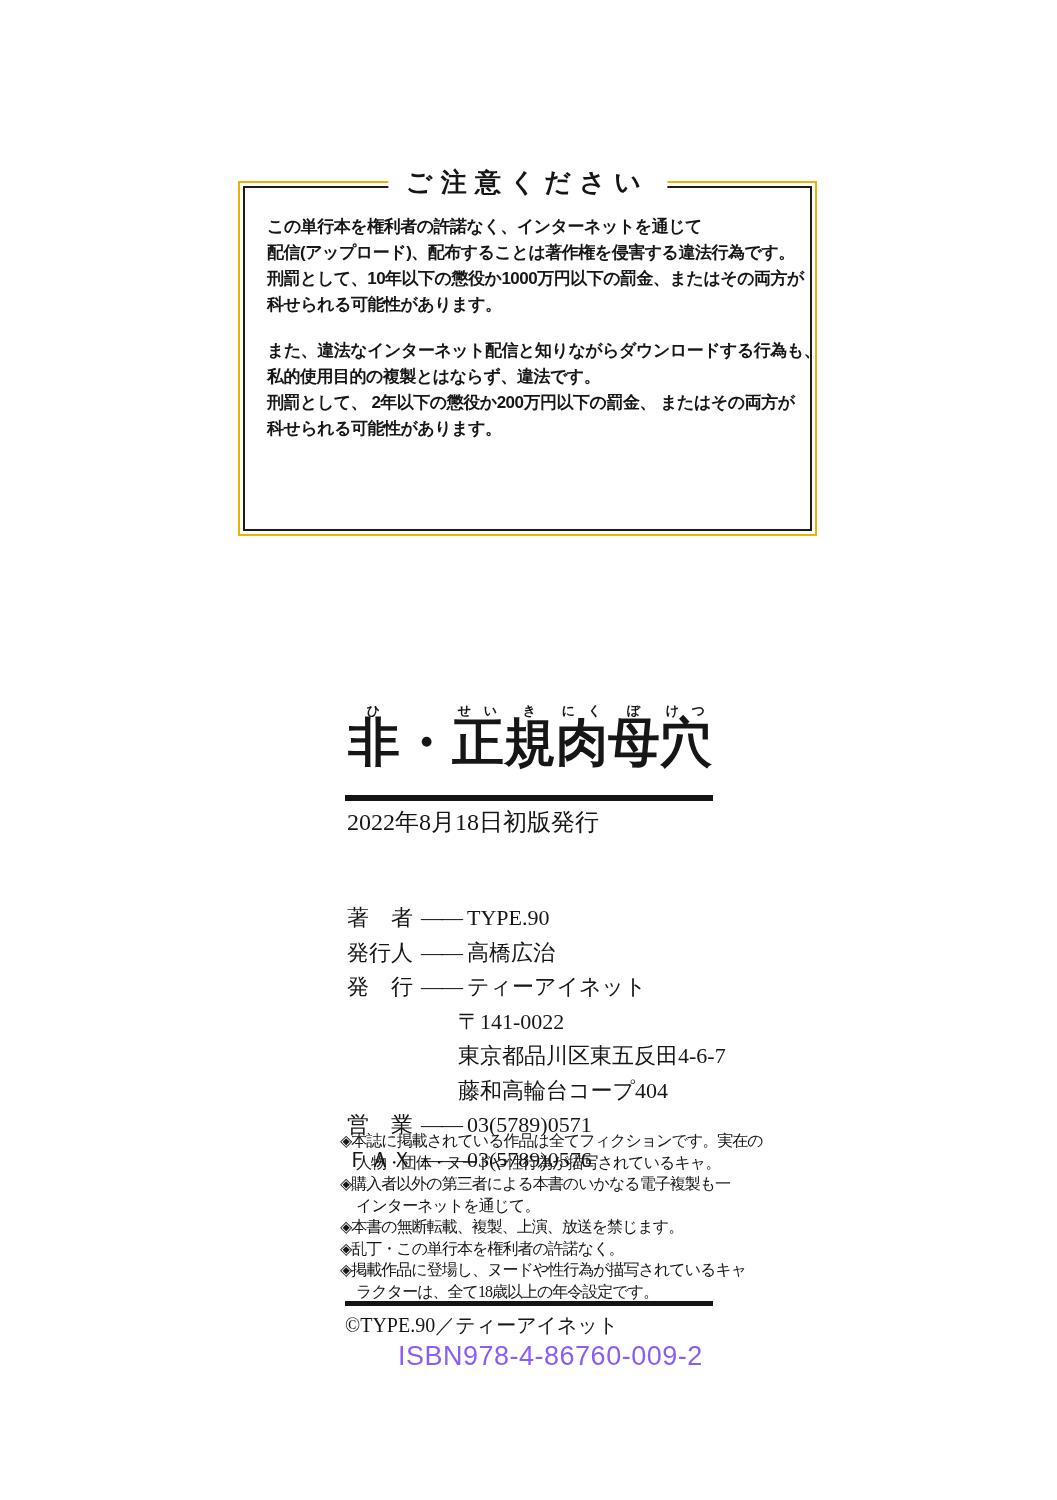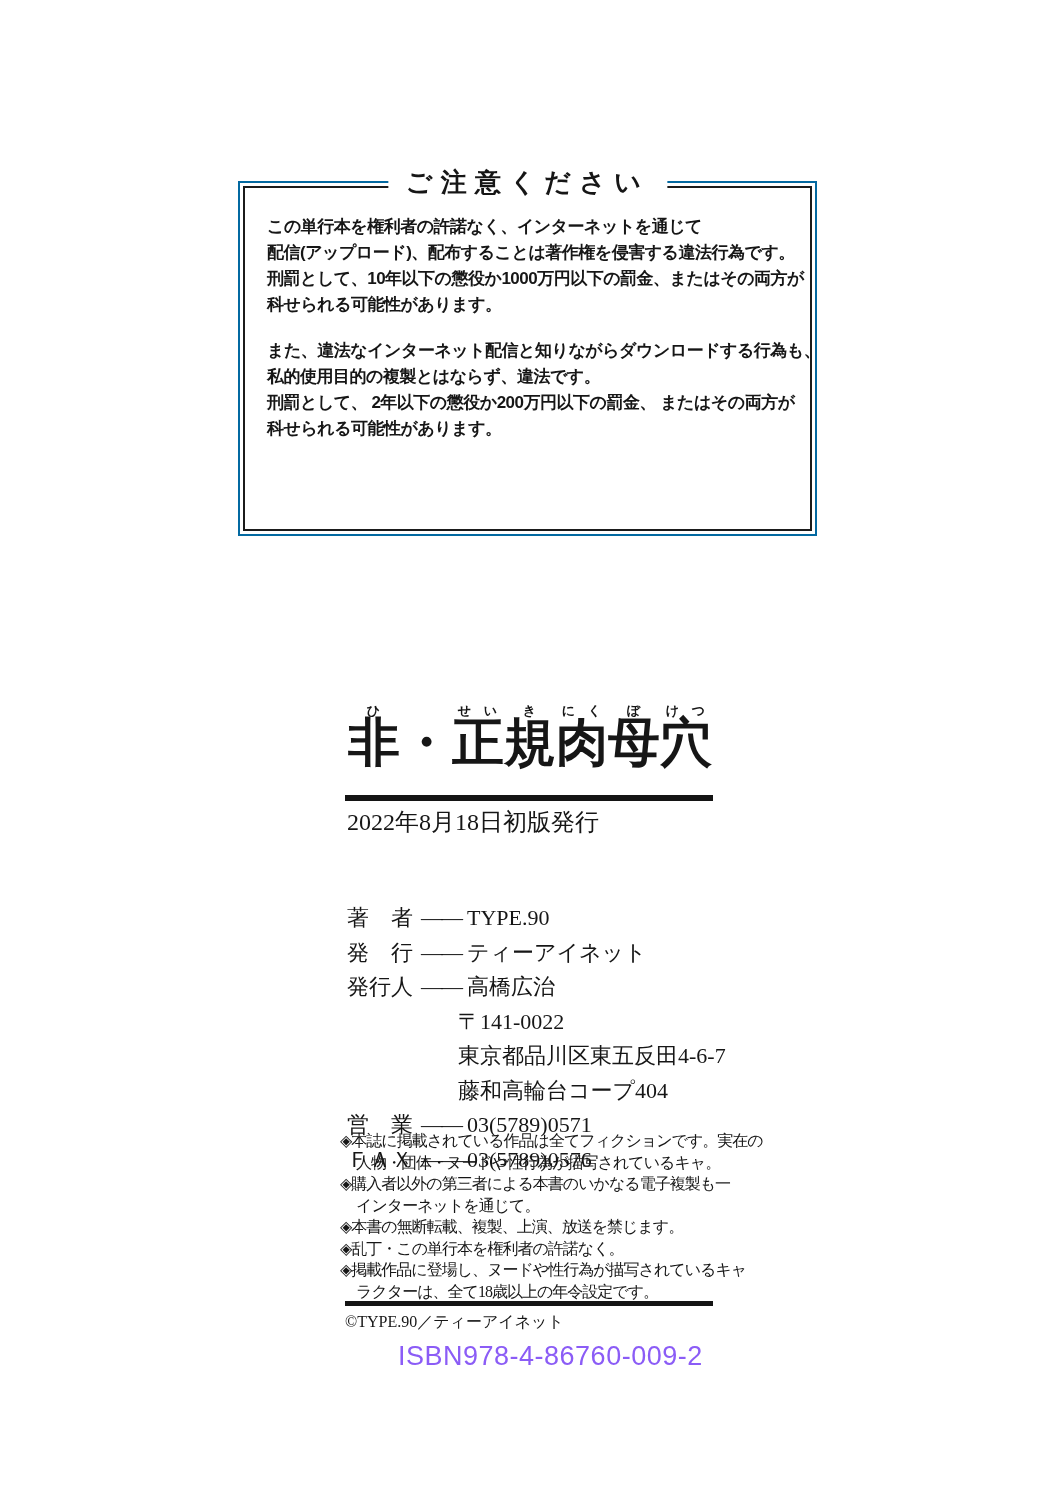--- a/index.html
+++ b/index.html
@@ -10,21 +10,21 @@
     color: #161616;
     font-family: "Liberation Serif", "DejaVu Serif", serif;
     overflow: hidden;
   }
 
   
   .warning-box {
     position: absolute;
     left: 238px; top: 181px;
     width: 579px; height: 355px;
-    border: 2px solid #0369a1;
+    border: 2px solid #eab308;
   }
   .warning-box-inner {
     position: absolute;
     left: 3px; top: 3px; right: 3px; bottom: 3px;
     border: 2px solid #1b1b1b;
     padding: 26px 20px 9px 22px;
   }
   .warning-title {
     position: absolute;
     top: -19px; left: 50%;
@@ -108,21 +108,21 @@
   
   .footer-rule {
     position: absolute;
     left: 345px; top: 1301px;
     width: 368px; height: 5px;
     background: #141414;
   }
   .copyright {
     position: absolute;
     left: 345px; top: 1312px;
-    font-size: 16px;
+    font-size: 20px;
     white-space: nowrap;
     text-align: center;
   }
   .isbn {
     position: absolute;
     left: 398px; top: 1341px;
     font-family: "Liberation Sans", "DejaVu Sans", sans-serif;
     font-size: 27px;
     letter-spacing: 0.5px;
     color: #8b5cf6;
@@ -151,22 +151,22 @@
 
   <h1 class="book-title">
     <ruby><span>非</span><rt>ひ</rt></ruby><ruby><span>・</span><rt></rt></ruby><ruby><span>正</span><rt>せい</rt></ruby><ruby><span>規</span><rt>き</rt></ruby><ruby><span>肉</span><rt>にく</rt></ruby><ruby><span>母</span><rt>ぼ</rt></ruby><ruby><span>穴</span><rt>けつ</rt></ruby>
   </h1>
 
   <div class="title-rule"></div>
   <div class="edition-date">2022年8月18日初版発行</div>
 
   <div class="colophon">
     <div><span class="c-label">著　者</span><span class="c-dash">——</span><span>TYPE.90</span></div>
+    <div><span class="c-label">発行人</span><span class="c-dash">——</span><span>高橋広治</span></div>
     <div><span class="c-label">発　行</span><span class="c-dash">——</span><span>ティーアイネット</span></div>
-    <div><span class="c-label">発行人</span><span class="c-dash">——</span><span>高橋広治</span></div>
     <div class="c-indent">〒141-0022</div>
     <div class="c-indent">東京都品川区東五反田4-6-7</div>
     <div class="c-indent">藤和高輪台コープ404</div>
     <div><span class="c-label">営　業</span><span class="c-dash">——</span><span>03(5789)0571</span></div>
     <div><span class="c-label">ＦＡＸ</span><span class="c-dash">——</span><span>03(5789)0576</span></div>
   </div>
 
   <div class="notes">
     <div class="note">◈本誌に掲載されている作品は全てフィクションです。実在の
 人物・団体・ヌードや性行為が描写されているキャ。</div>

